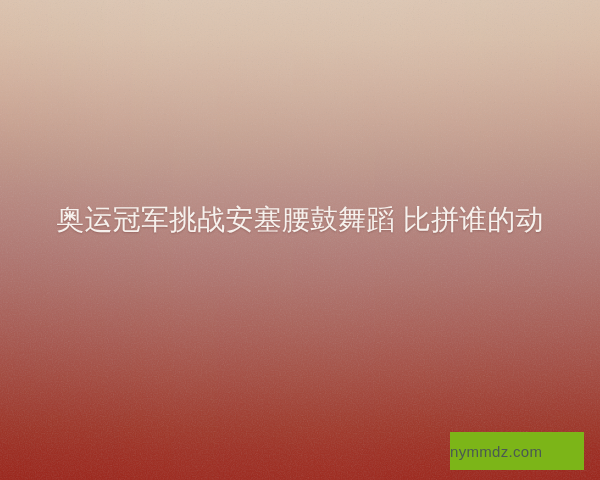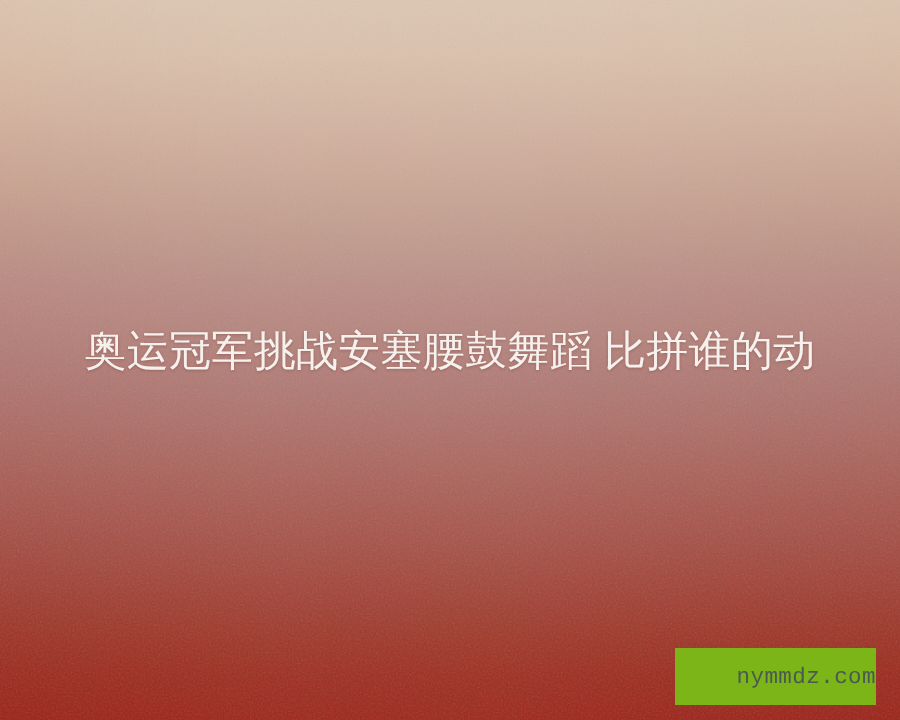--- a/index.html
+++ b/index.html
@@ -82,36 +82,34 @@
   }
   .title-line {
     display: block;
     color: #f6f1ed;
     font-size: 28px;
     line-height: 43px;
     font-weight: 400;
     letter-spacing: 0.2px;
     white-space: nowrap;
     text-shadow: 0 1px 2px rgba(90,35,30,0.30);
-    margin-top: 14px;
   }
 
   
   .watermark-badge {
     position: absolute;
     left: 450px;
     top: 432px;
     width: 134px;
     height: 38px;
     background: #7cb518;
     display: flex;
     align-items: center;
-    justify-content: flex-end;
+    justify-content: flex-start;
     box-sizing: border-box;
-    font-family: Liberation Mono, monospace;
   }
   .watermark-text {
     color: #4a5a52;
     font-size: 15px;
     line-height: 1;
     letter-spacing: 0.3px;
     font-weight: 400;
   }
 </style>
 </head>

